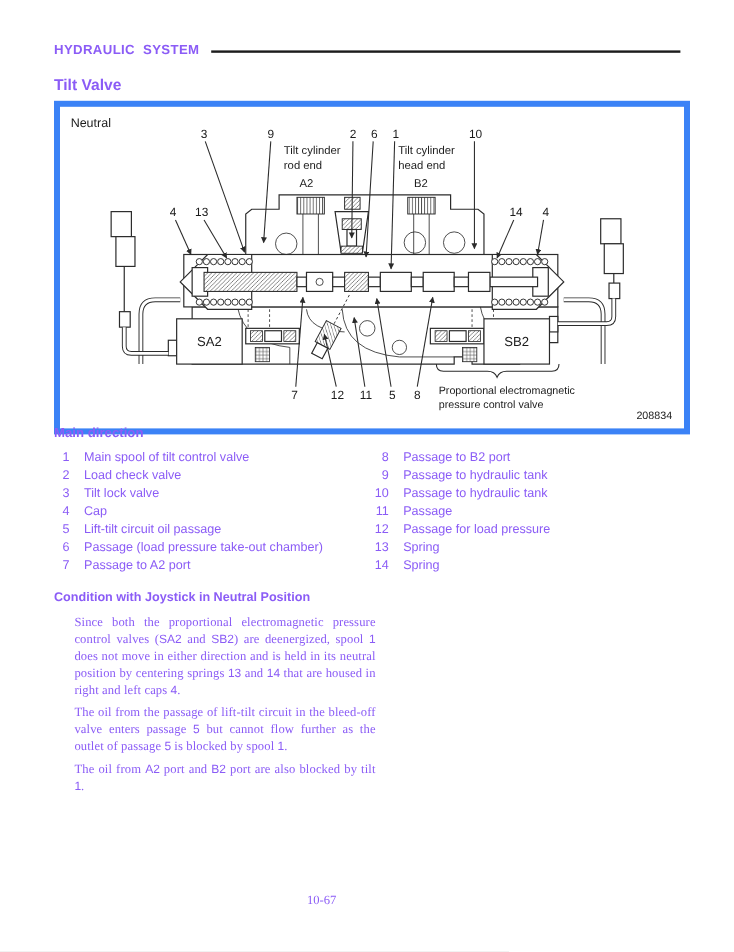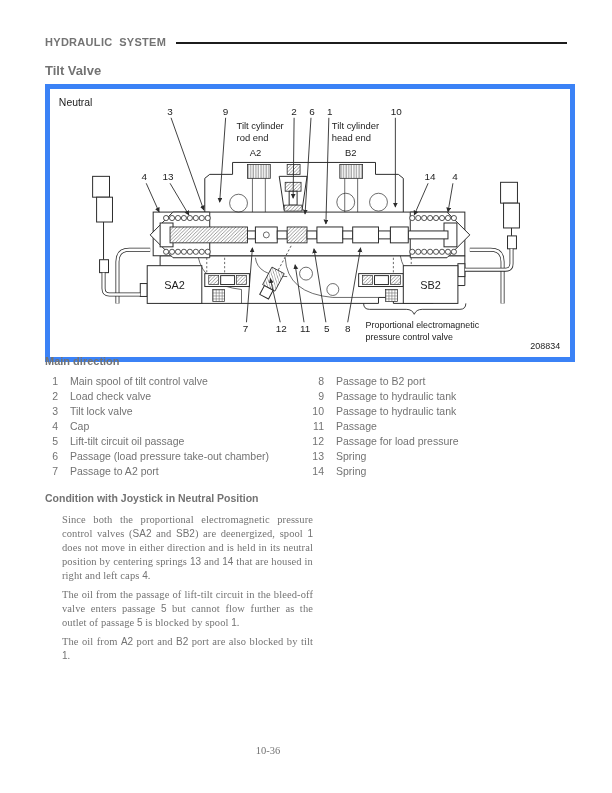--- a/index.html
+++ b/index.html
@@ -1,17 +1,17 @@
 <!DOCTYPE html>
 <html><head>
 <meta charset="utf-8">
 <style>
   html,body{margin:0;padding:0;background:#e8e8e8;}
   .page{position:relative;width:612px;height:793px;background:#ffffff;overflow:hidden;
-        font-family:"Liberation Sans",sans-serif;color:#737373;}
+        font-family:"Liberation Sans",sans-serif;color:#8b5cf6;}
   
   .header-row{position:absolute;left:45px;top:36px;width:522px;display:flex;align-items:center;}
   .header-text{font-size:11px;font-weight:bold;letter-spacing:.3px;white-space:pre;}
   .header-rule{flex:1;height:2px;background:#1c1c1c;margin-left:10px;margin-top:1px;}
   
   .doc-title{position:absolute;left:45px;top:63px;font-size:13px;font-weight:bold;}
   
   .figure-box{position:absolute;left:45px;top:84px;width:520px;height:268px;border:5px solid #3b82f6;}
   .figure-box svg{display:block;width:520px;height:268px;}
   svg text{font-family:"Liberation Sans",sans-serif;fill:#1c1c1c;}
@@ -359,14 +359,14 @@
 
   <div class="condition">
     <div class="cond-heading">Condition with Joystick in Neutral Position</div>
     <div>
         <p class="cond-para"><span class="seg-serif">Since both the proportional electromagnetic pressure control valves (</span><span class="seg-sans">SA2</span><span class="seg-serif"> and </span><span class="seg-sans">SB2</span><span class="seg-serif">) are deenergized, spool </span><span class="seg-sans">1</span><span class="seg-serif"> does not move in either direction and is held in its neutral position by centering springs </span><span class="seg-sans">13</span><span class="seg-serif"> and </span><span class="seg-sans">14</span><span class="seg-serif"> that are housed in right and left caps </span><span class="seg-sans">4</span><span class="seg-serif">.</span></p>
         <p class="cond-para"><span class="seg-serif">The oil from the passage of lift-tilt circuit in the bleed-off valve enters passage </span><span class="seg-sans">5</span><span class="seg-serif"> but cannot flow further as the outlet of passage </span><span class="seg-sans">5</span><span class="seg-serif"> is blocked by spool </span><span class="seg-sans">1</span><span class="seg-serif">.</span></p>
         <p class="cond-para"><span class="seg-serif">The oil from </span><span class="seg-sans">A2</span><span class="seg-serif"> port and </span><span class="seg-sans">B2</span><span class="seg-serif"> port are also blocked by tilt </span><span class="seg-sans">1</span><span class="seg-serif">.</span></p>
       </div>
   </div>
 
-  <div class="footer">10-36</div>
+  <div class="footer">10-67</div>
 </div>
 
 </body></html>

